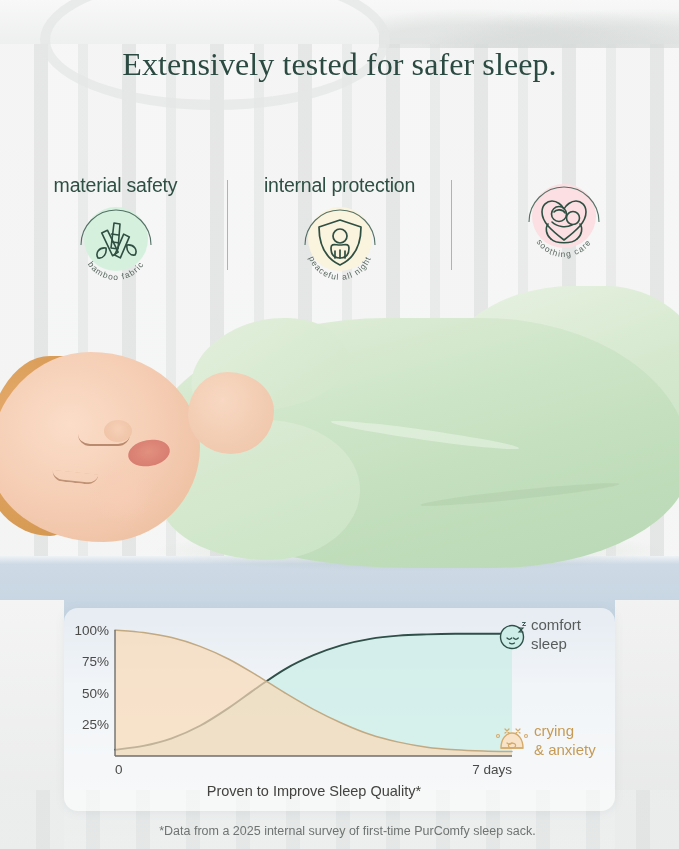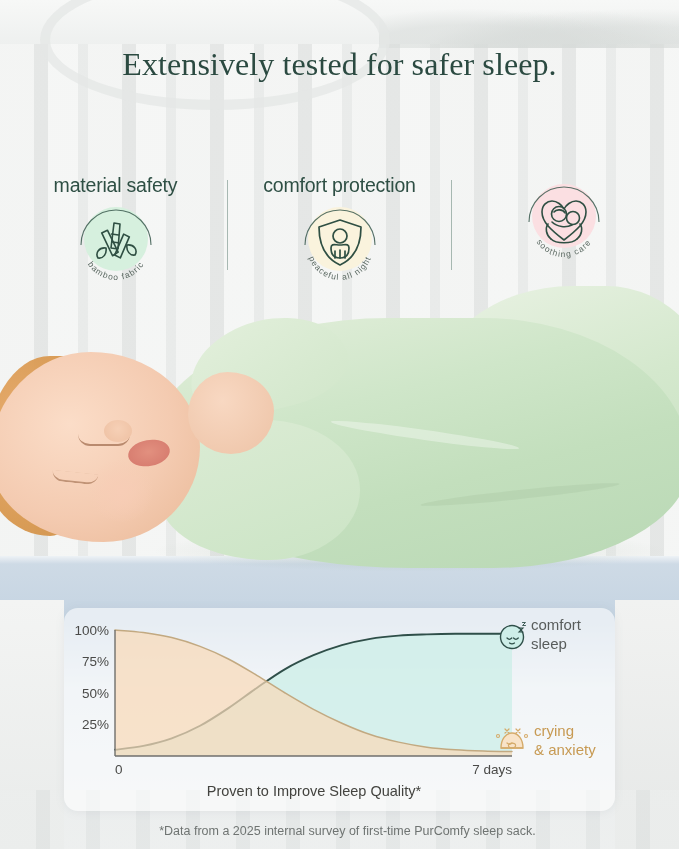--- a/index.html
+++ b/index.html
@@ -177,21 +177,21 @@
           <text font-size="8.5" fill="#5d6b64" font-family="Liberation Sans, sans-serif" letter-spacing="1.1">
             <textPath href="#arcB" startOffset="50%" text-anchor="middle">bamboo fabric</textPath>
           </text>
         </svg>
       </div>
     </div>
 
     <div class="divider"></div>
 
     <div class="badge">
-      <div class="badge-label">comfort protection</div>
+      <div class="badge-label">internal protection</div>
       <div class="seal cream">
         <div class="disc"></div>
         <svg viewBox="0 0 86 86">
           <defs>
               <path id="arcC" d="M 8,44 A 35,35 0 0 1 78,44"></path>
                 <path id="arcD" d="M 10,46 A 33,33 0 0 0 76,46"></path>
             </defs>
           <use href="#arcC" fill="none" stroke="#3b5a4f" stroke-width="1.1" opacity=".85"></use>
           <g stroke="#2f4f43" stroke-width="1.7" fill="none" stroke-linecap="round" stroke-linejoin="round">
             <path d="M43 19 L64 26 C64 44, 58 57, 43 64 C28 57, 22 44, 22 26 Z"></path>

